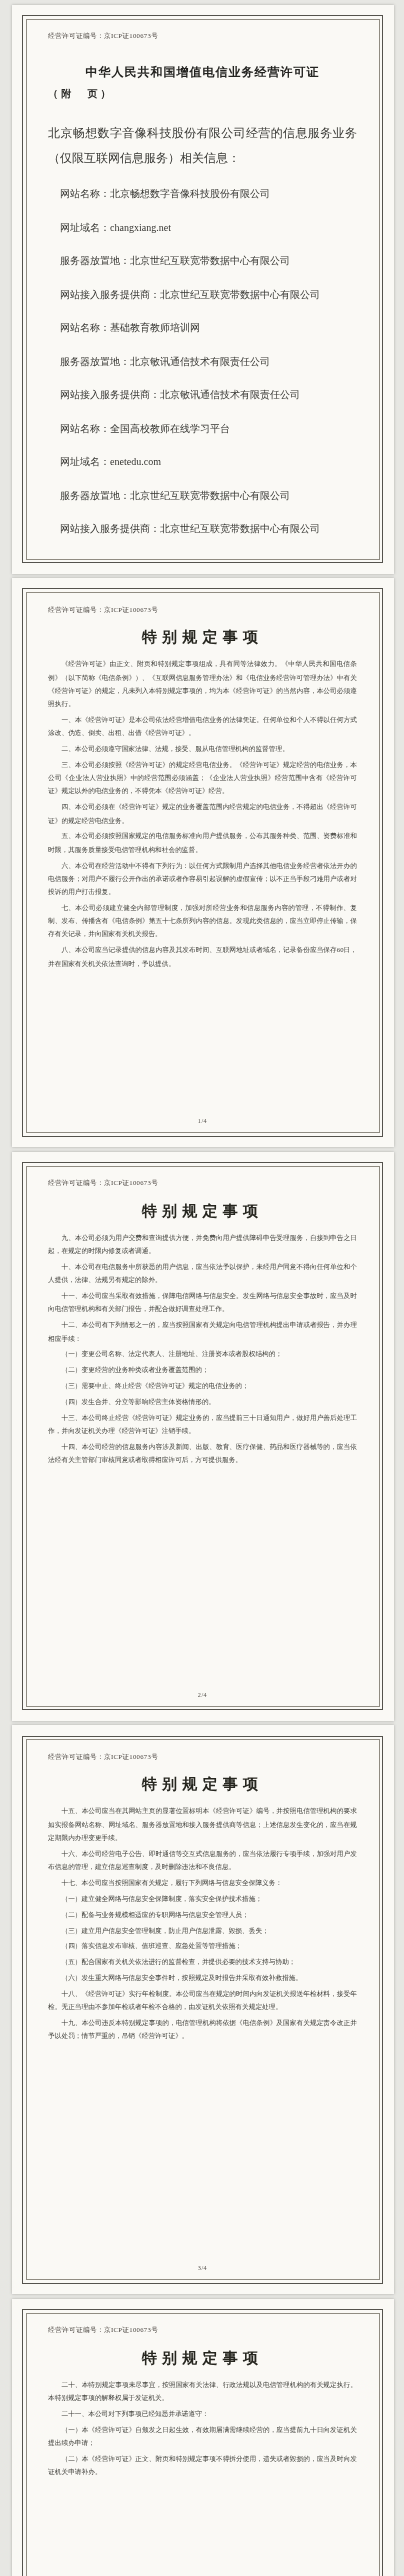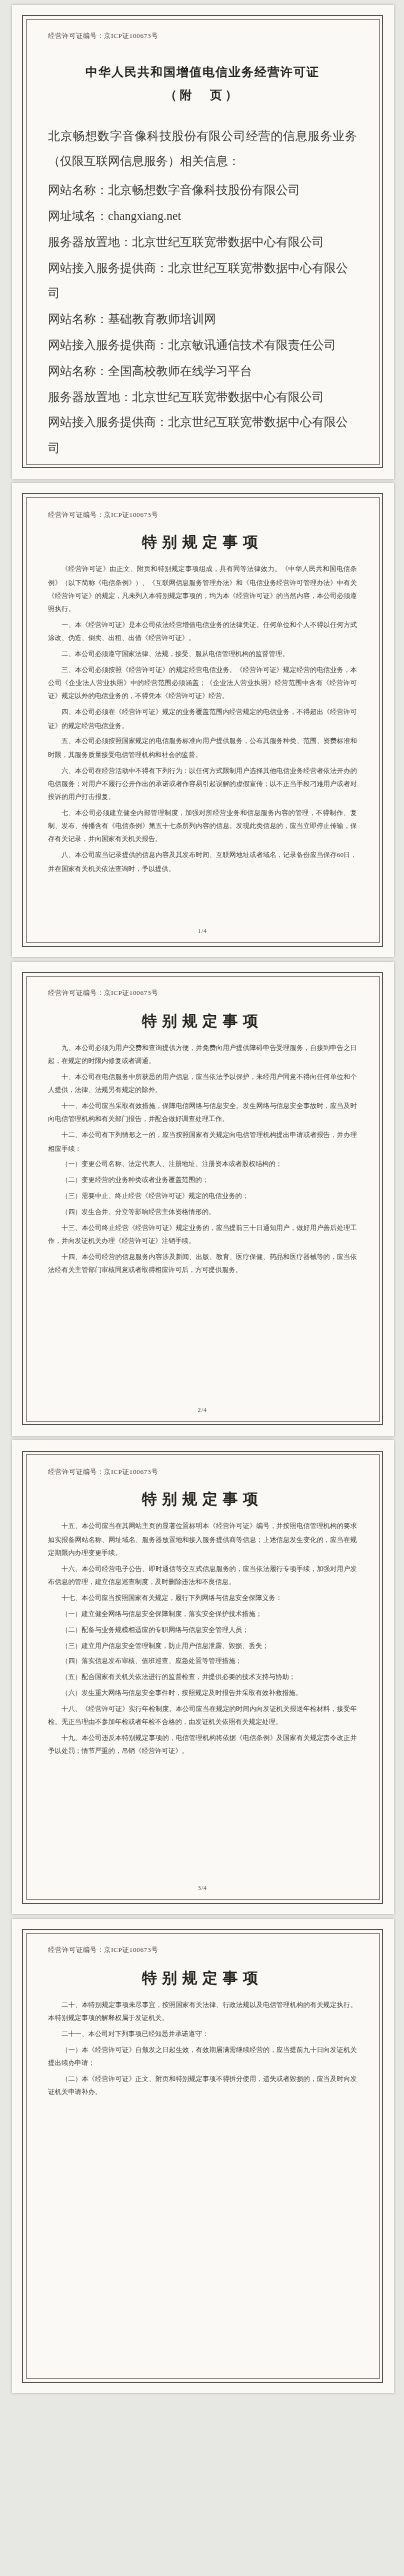--- a/index.html
+++ b/index.html
@@ -5,21 +5,21 @@
   html, body { margin: 0; padding: 0; }
   body {
     width: 405px; height: 2873px;
     background: #e7e7e3;
     font-family: "Liberation Serif", "DejaVu Serif", serif;
     overflow: hidden;
   }
   .canvas { padding-top: 4.6px; }
   .page {
     position: relative;
-    width: 382px; height: 474px;
+    width: 382px; height: 569px;
     margin: 0 auto 4.6px auto;
     background: #faf9f5;
     box-shadow: 0 0 2.6px rgba(60,60,55,.35);
   }
   .frame-outer {
     position: absolute; inset: 10.3px;
     border: 1px solid #54524c;
     pointer-events: none;
   }
   .frame-inner {
@@ -36,36 +36,36 @@
   .cert-title {
     margin: 23px 0 0 0;
     text-align: center;
     font-size: 12px;
     letter-spacing: 1px;
     color: #232320;
     font-weight: bold;
   }
   .cert-subtitle {
     margin-top: 6.2px;
-    text-align: center;
-    font-size: 12px;
+    text-align: left;
+    font-size: 10px;
     font-weight: bold;
     letter-spacing: 3.1px;
     color: #2a2a27;
   }
   .intro {
     margin: 19.6px 0 4.1px 0;
     font-size: 12px;
     line-height: 2.1;
     color: #363632;
     text-align: justify;
   }
   .entries p {
-    margin: 0;
-    font-size: 12px;
+    margin: 12px;
+    font-size: 10px;
     line-height: 2.15;
     color: #363632;
   }
   .prov-title {
     margin: 13.4px 0 10.3px 0;
     text-align: center;
     font-size: 15px;
     font-weight: bold;
     letter-spacing: 5.2px;
     color: #26261f;
@@ -98,22 +98,24 @@
       <div class="lic-header"><span>经营许可证编号：</span><span>京ICP证100673号</span></div>
       <h1 class="cert-title">中华人民共和国增值电信业务经营许可证</h1>
       <div class="cert-subtitle">（附　页）</div>
       <p class="intro">北京畅想数字音像科技股份有限公司经营的信息服务业务（仅限互联网信息服务）相关信息：</p>
       <div class="entries">
           <p><span>网站名称：</span><span>北京畅想数字音像科技股份有限公司</span></p>
           <p><span>网址域名：</span><span>changxiang.net</span></p>
           <p><span>服务器放置地：</span><span>北京世纪互联宽带数据中心有限公司</span></p>
           <p><span>网站接入服务提供商：</span><span>北京世纪互联宽带数据中心有限公司</span></p>
           <p><span>网站名称：</span><span>基础教育教师培训网</span></p>
+          <p><span>服务器放置地：</span><span>北京敏讯通信技术有限责任公司</span></p>
           <p><span>网站接入服务提供商：</span><span>北京敏讯通信技术有限责任公司</span></p>
           <p><span>网站名称：</span><span>全国高校教师在线学习平台</span></p>
+          <p><span>网址域名：</span><span>enetedu.com</span></p>
           <p><span>服务器放置地：</span><span>北京世纪互联宽带数据中心有限公司</span></p>
           <p><span>网站接入服务提供商：</span><span>北京世纪互联宽带数据中心有限公司</span></p>
         </div>
     </div>
   </section>
 
   <section class="page">
     <div class="frame-outer"></div>
     <div class="frame-inner">
       <div class="lic-header"><span>经营许可证编号：</span><span>京ICP证100673号</span></div>

